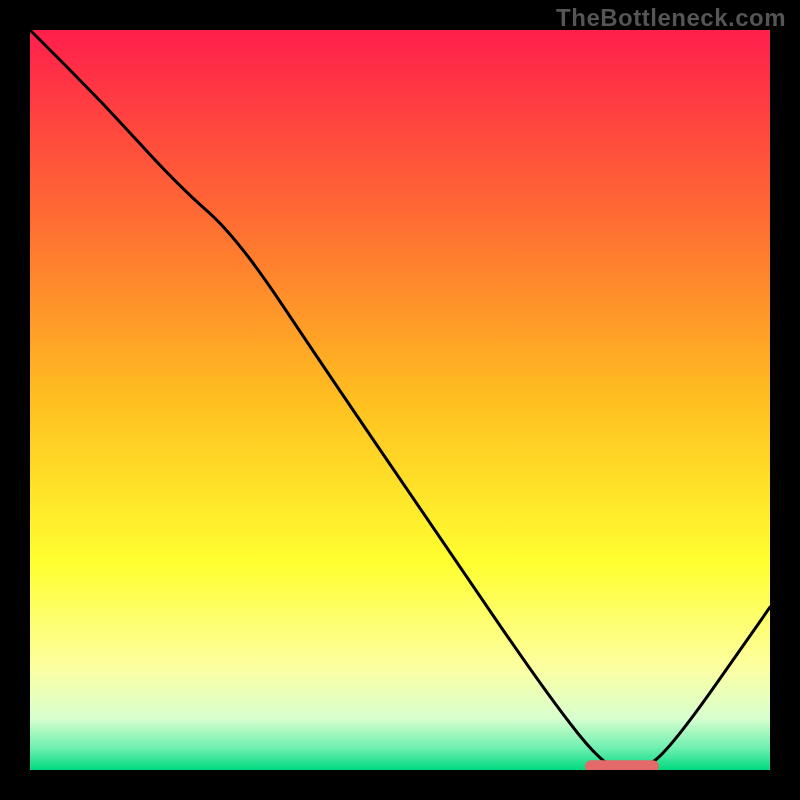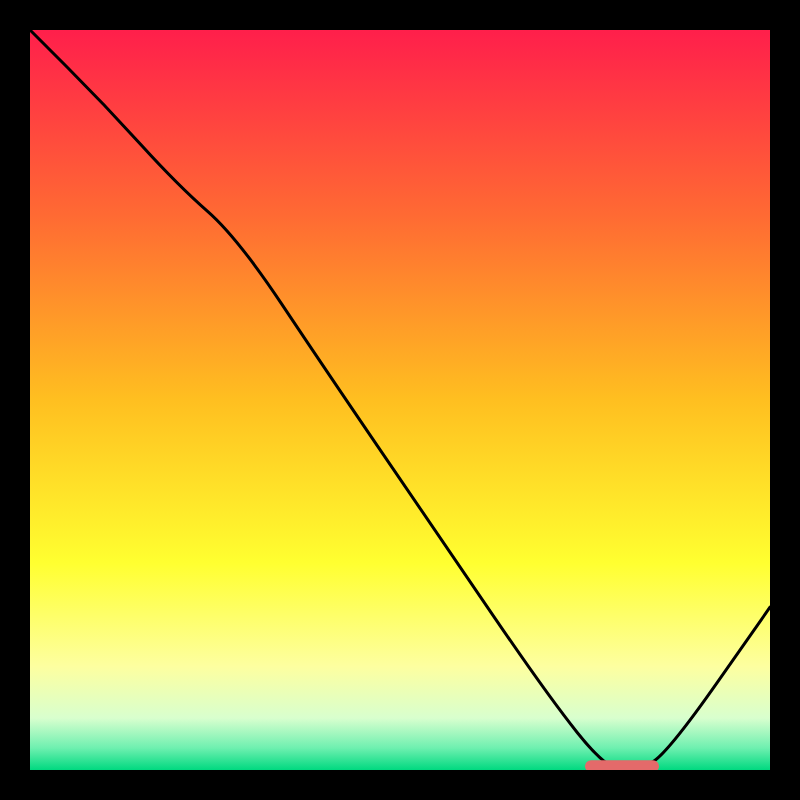--- a/index.html
+++ b/index.html
@@ -33,20 +33,21 @@
     left: 30px;
     width: 740px;
     height: 740px;
   }
   svg { display: block; }
 </style>
 </head>
 <body>
 
 <div class="container">
+  <div class="watermark">TheBottleneck.com</div>
 
   <div class="plot">
     <svg id="chart-svg" width="740" height="740" viewBox="0 0 740 740">
       <defs>
         <linearGradient id="bg-grad" x1="0" y1="0" x2="0" y2="1">
             <stop offset="0%" stop-color="#ff1f4b"></stop>
             <stop offset="25%" stop-color="#ff6a33"></stop>
             <stop offset="50%" stop-color="#ffbf20"></stop>
             <stop offset="72%" stop-color="#ffff30"></stop>
             <stop offset="86%" stop-color="#fdffa0"></stop>

